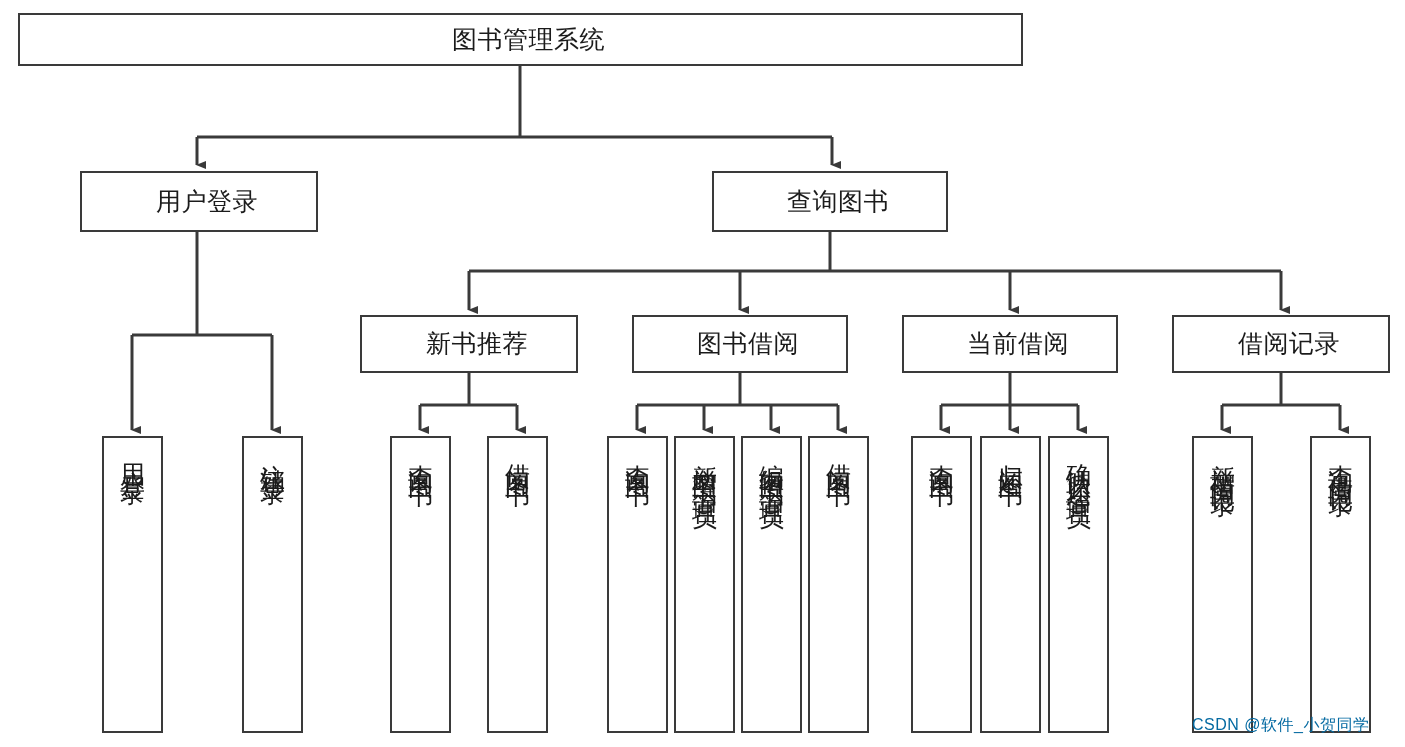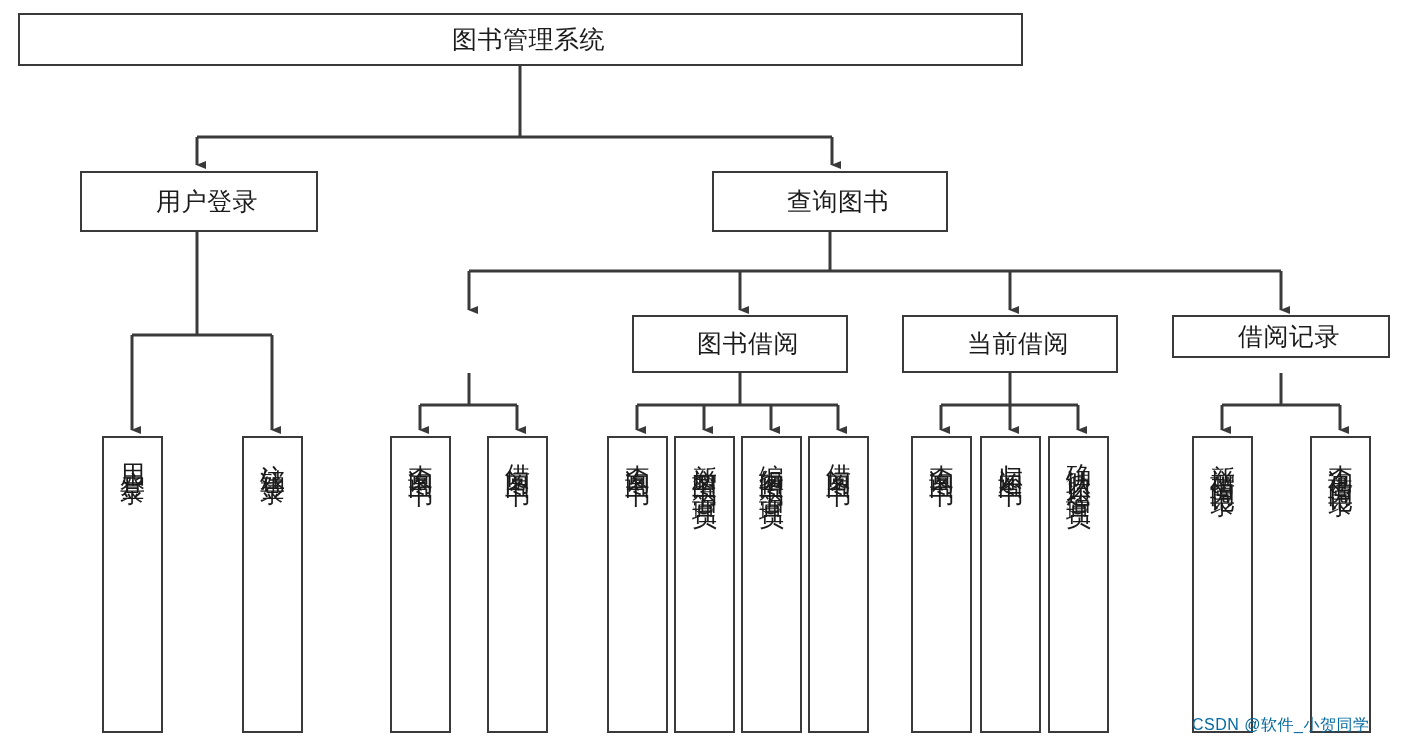--- a/index.html
+++ b/index.html
@@ -123,27 +123,30 @@
     <span>图书管理系统</span>
   </div>
 
   <div class="node horizontal" style="left:80px; top:171px; width:238px; height:61px;">
     <span>用户登录</span>
   </div>
   <div class="node horizontal" style="left:712px; top:171px; width:236px; height:61px;">
     <span>查询图书</span>
   </div>
 
+  <div class="node horizontal" style="left:360px; top:315px; width:218px; height:58px;">
+    <span>新书推荐</span>
+  </div>
   <div class="node horizontal" style="left:632px; top:315px; width:216px; height:58px;text-align:center;">
     <span>图书借阅</span>
   </div>
   <div class="node horizontal" style="left:902px; top:315px; width:216px; height:58px;justify-content:center;">
     <span>当前借阅</span>
   </div>
-  <div class="node horizontal" style="left:1172px; top:315px; width:218px; height:43px;">
+  <div class="node horizontal" style="left:1172px; top:315px; width:218px; height:58px;">
     <span>借阅记录</span>
   </div>
 
   <div class="node vertical" style="left:102px; top:436px; width:61px; height:297px;">
     <span class="vtext">用户登录</span>
   </div>
   <div class="node vertical" style="left:242px; top:436px; width:61px; height:297px;">
     <span class="vtext">注销登录</span>
   </div>
 

